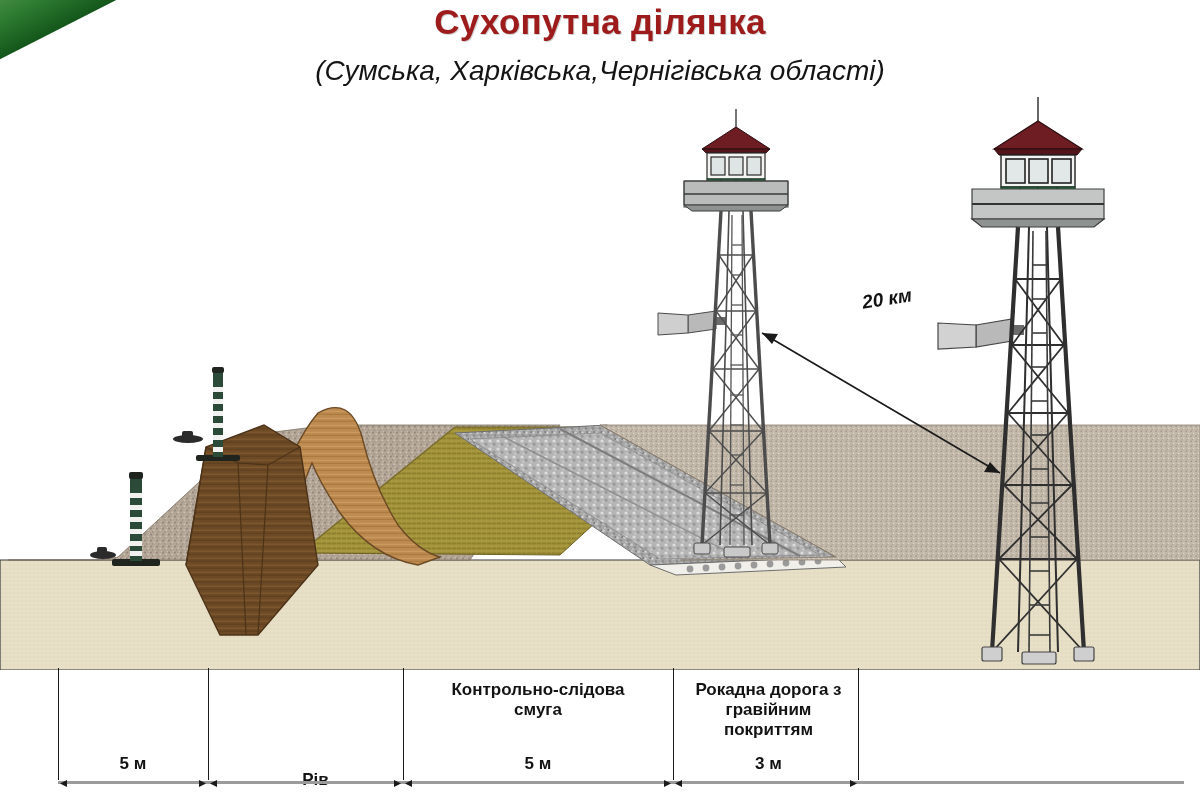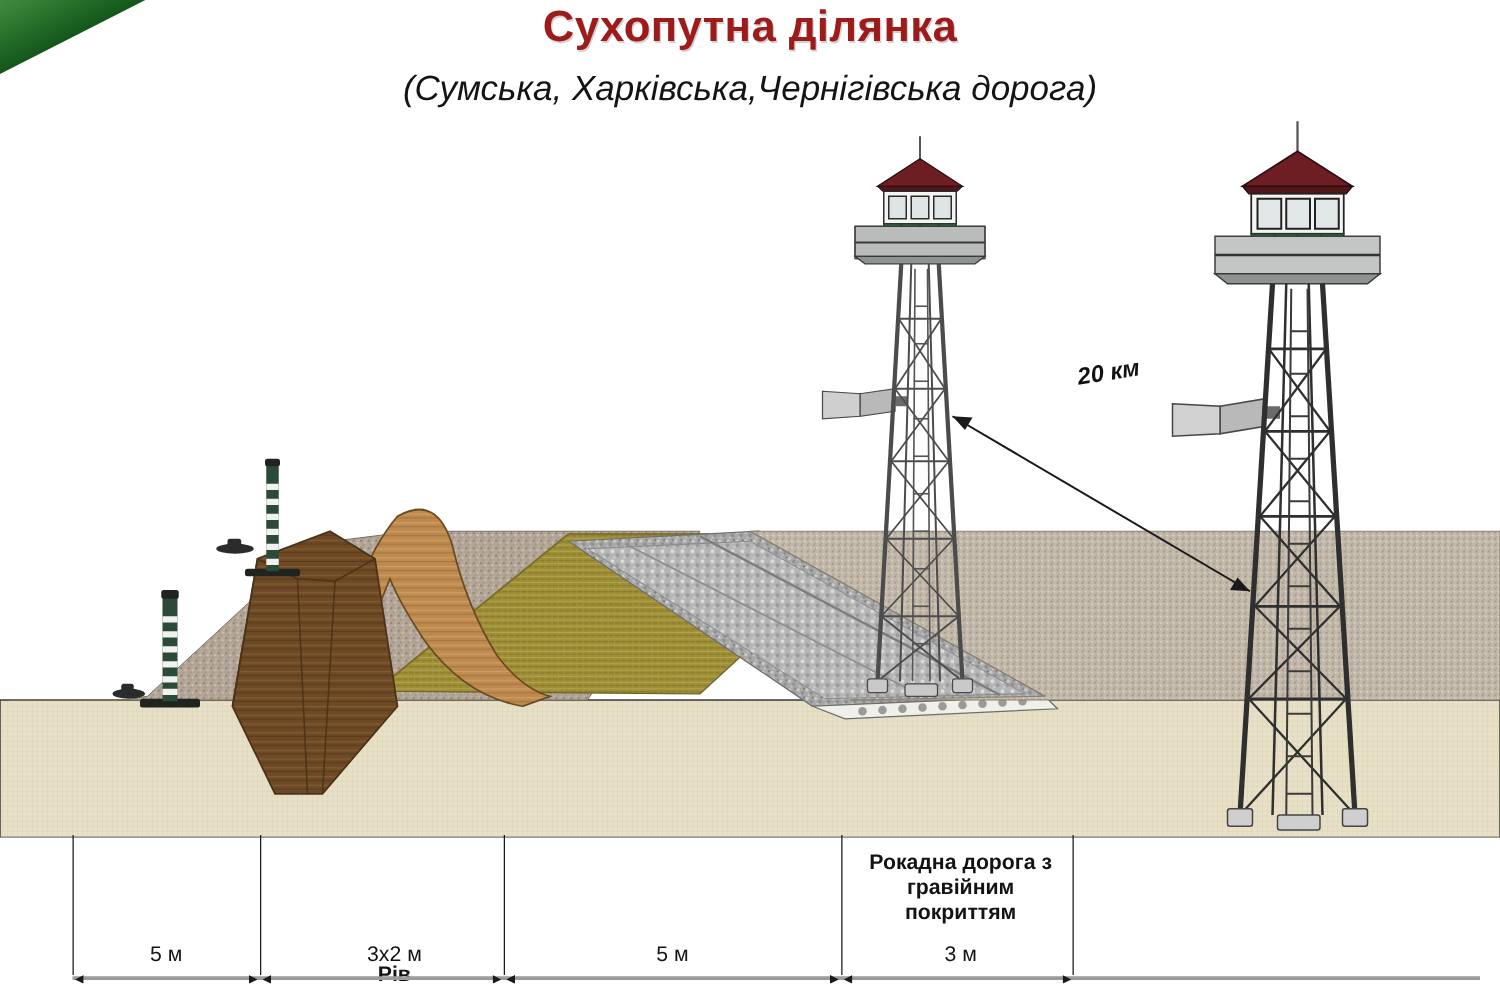--- a/index.html
+++ b/index.html
@@ -49,21 +49,21 @@
     position:absolute;top:0;height:122px;
     display:flex;flex-direction:column;align-items:center;
     justify-content:flex-start;box-sizing:border-box;
   }
   .legend .cell .lbl{
     font-size:17px;font-weight:bold;color:#131313;line-height:1.18;
     text-align:center;padding-top:12px;white-space:pre-line;
   }
   .legend .cell .dim{
     position:absolute;bottom:16px;left:0;right:0;text-align:center;
-    font-size:17px;font-weight:normal;color:#131313;
+    font-size:17px;font-weight:bold;color:#131313;
   }
   .legend .vline{position:absolute;top:0;width:1px;height:112px;background:#1a1a1a;}
   .legend .baseline{position:absolute;left:0;right:0;bottom:6px;height:3px;background:#9b9b9b;}
   .legend .tick{position:absolute;bottom:3px;width:7px;height:7px;background:#1a1a1a;
                 clip-path:polygon(0 50%,100% 0,100% 100%);}
   .legend .tick.r{clip-path:polygon(100% 50%,0 0,0 100%);}
 
   .dist-label{
     position:absolute;font-size:19px;font-weight:bold;font-style:italic;color:#111;
     transform:rotate(-9deg);
@@ -73,21 +73,21 @@
 <body>
 
 <div id="stage">
 
   <div class="corner-deco">
     <div class="band b1"></div>
     <div class="mask"></div>
   </div>
 
   <div class="title">Сухопутна ділянка</div>
-  <div class="subtitle">(Сумська,  Харківська,Чернігівська дорога)</div>
+  <div class="subtitle">(Сумська,  Харківська,Чернігівська області)</div>
 
   <div id="scene">
     <svg width="1200" height="575" viewBox="0 0 1200 575" xmlns="http://www.w3.org/2000/svg">
       <defs>
         <pattern id="gravelPat" width="6" height="6" patternUnits="userSpaceOnUse">
           <rect width="6" height="6" fill="#b3a697"></rect>
           <circle cx="1" cy="1.5" r="0.9" fill="#8e8276"></circle>
           <circle cx="4.2" cy="3.2" r="0.8" fill="#d6ccbe"></circle>
           <circle cx="2.6" cy="5" r="0.7" fill="#9b8f82"></circle>
           <circle cx="5.3" cy="0.6" r="0.6" fill="#cdc2b3"></circle>
@@ -387,24 +387,25 @@
   <div class="dist-label" style="left:862px;top:288px;">20 км</div>
 
   <div class="legend">
 
     <div class="cell" style="left:0px;width:150px;">
       <div class="dim">5 м</div>
     </div>
 
     <div class="cell" style="left:160px;width:195px;justify-content:flex-end;">
       <div class="lbl">Рів</div>
-      <div class="dim">3x2 м</div>
     </div>
 
     <div class="cell" style="left:345px;width:270px;">
+      <div class="lbl">Контрольно-слідова
+смуга</div>
       <div class="dim">5 м</div>
     </div>
 
     <div class="cell" style="left:618px;width:185px;">
       <div class="lbl">Рокадна дорога з
 гравійним
 покриттям</div>
       <div class="dim">3 м</div>
     </div>
 

